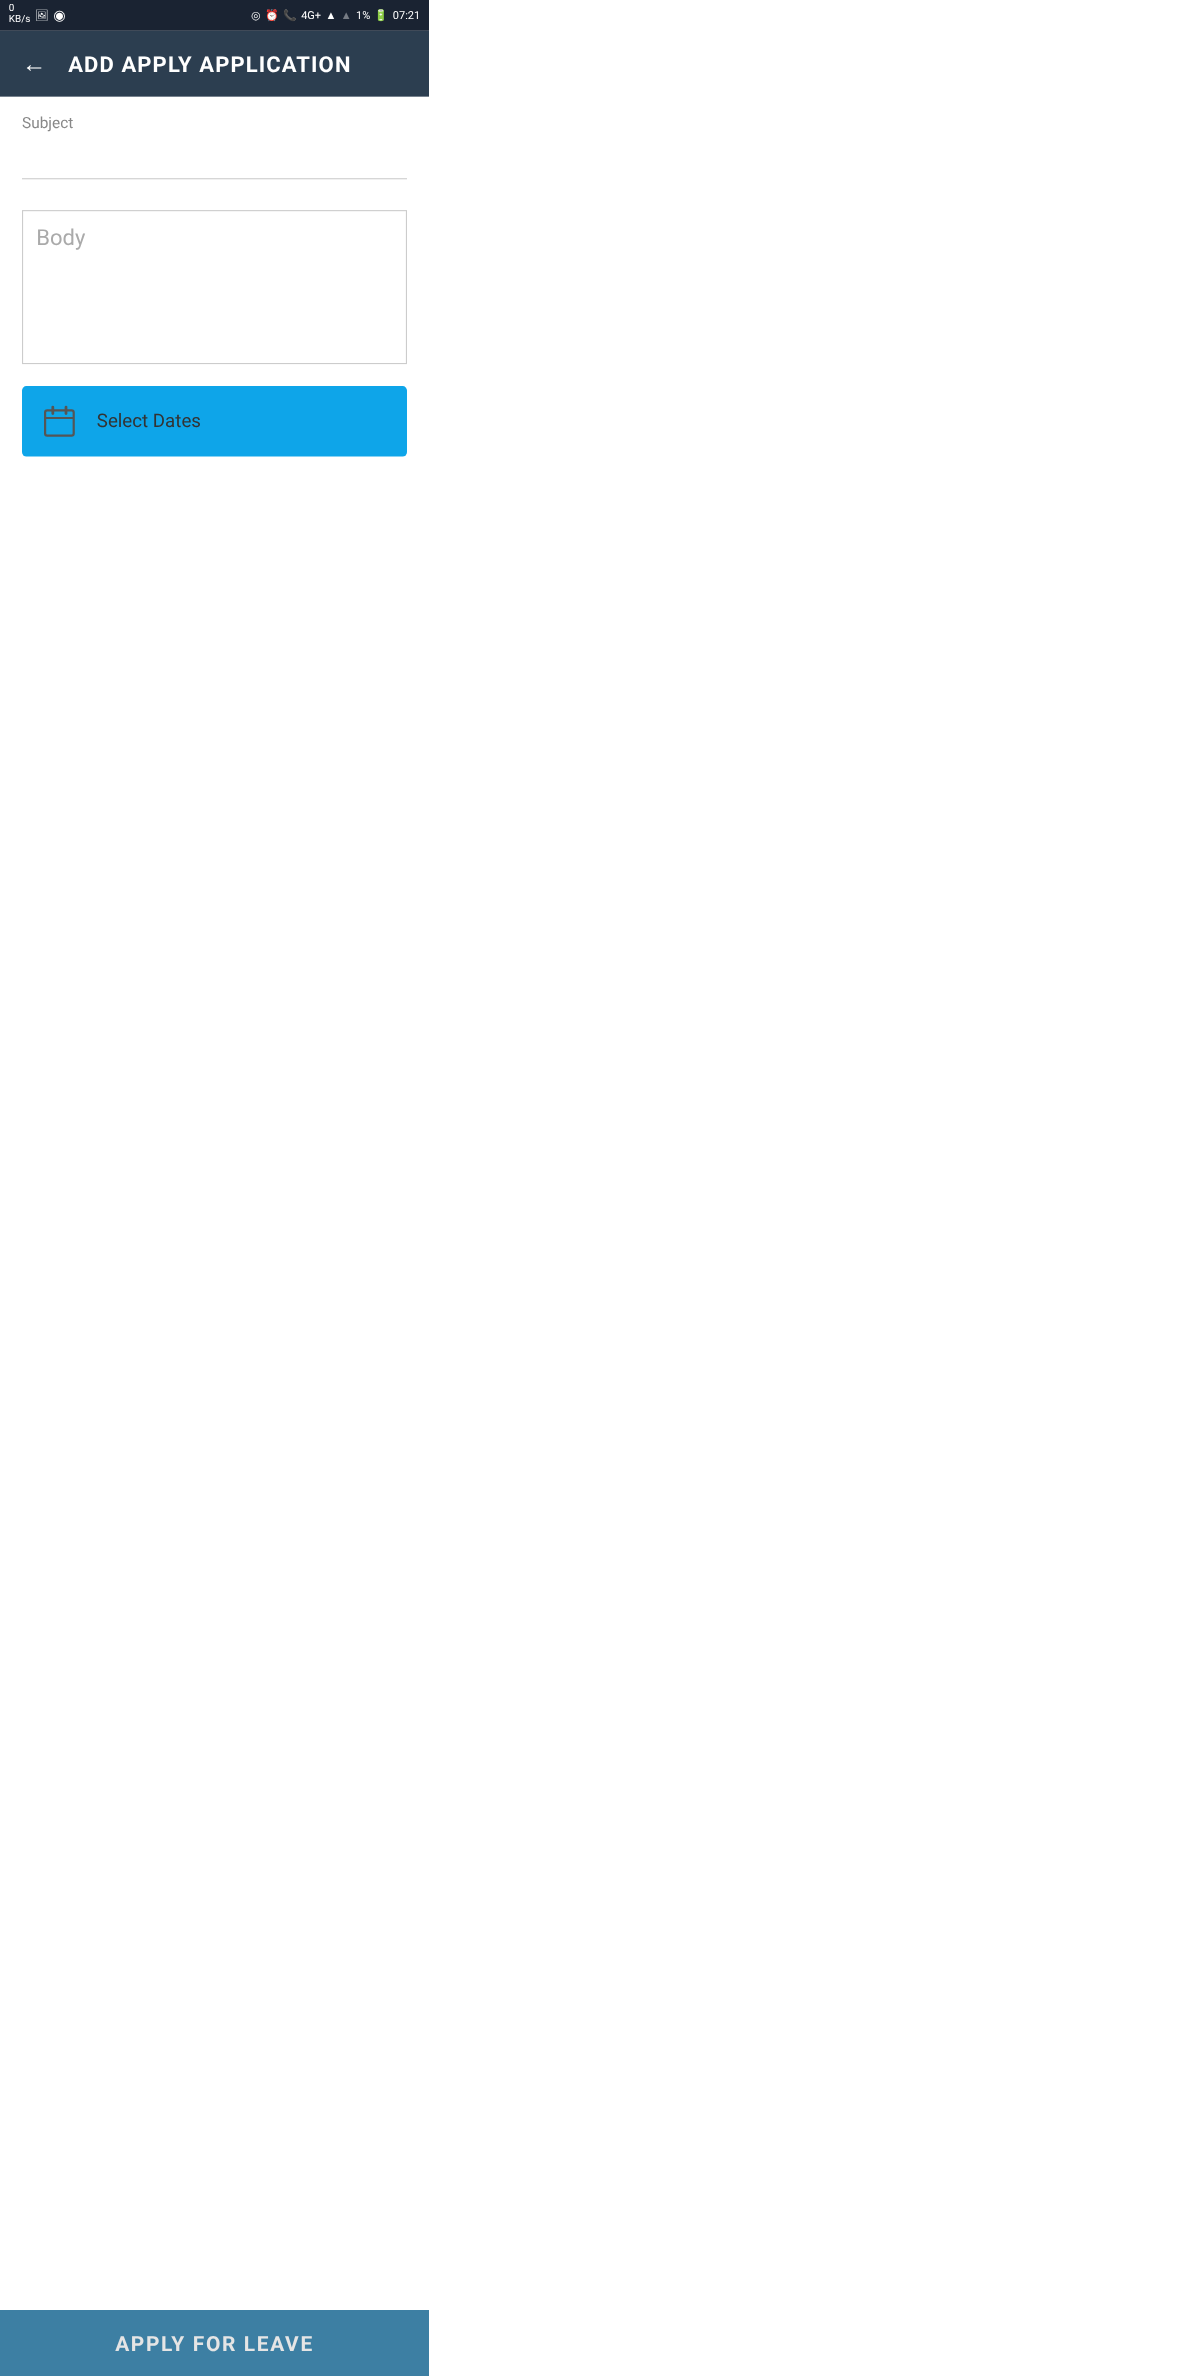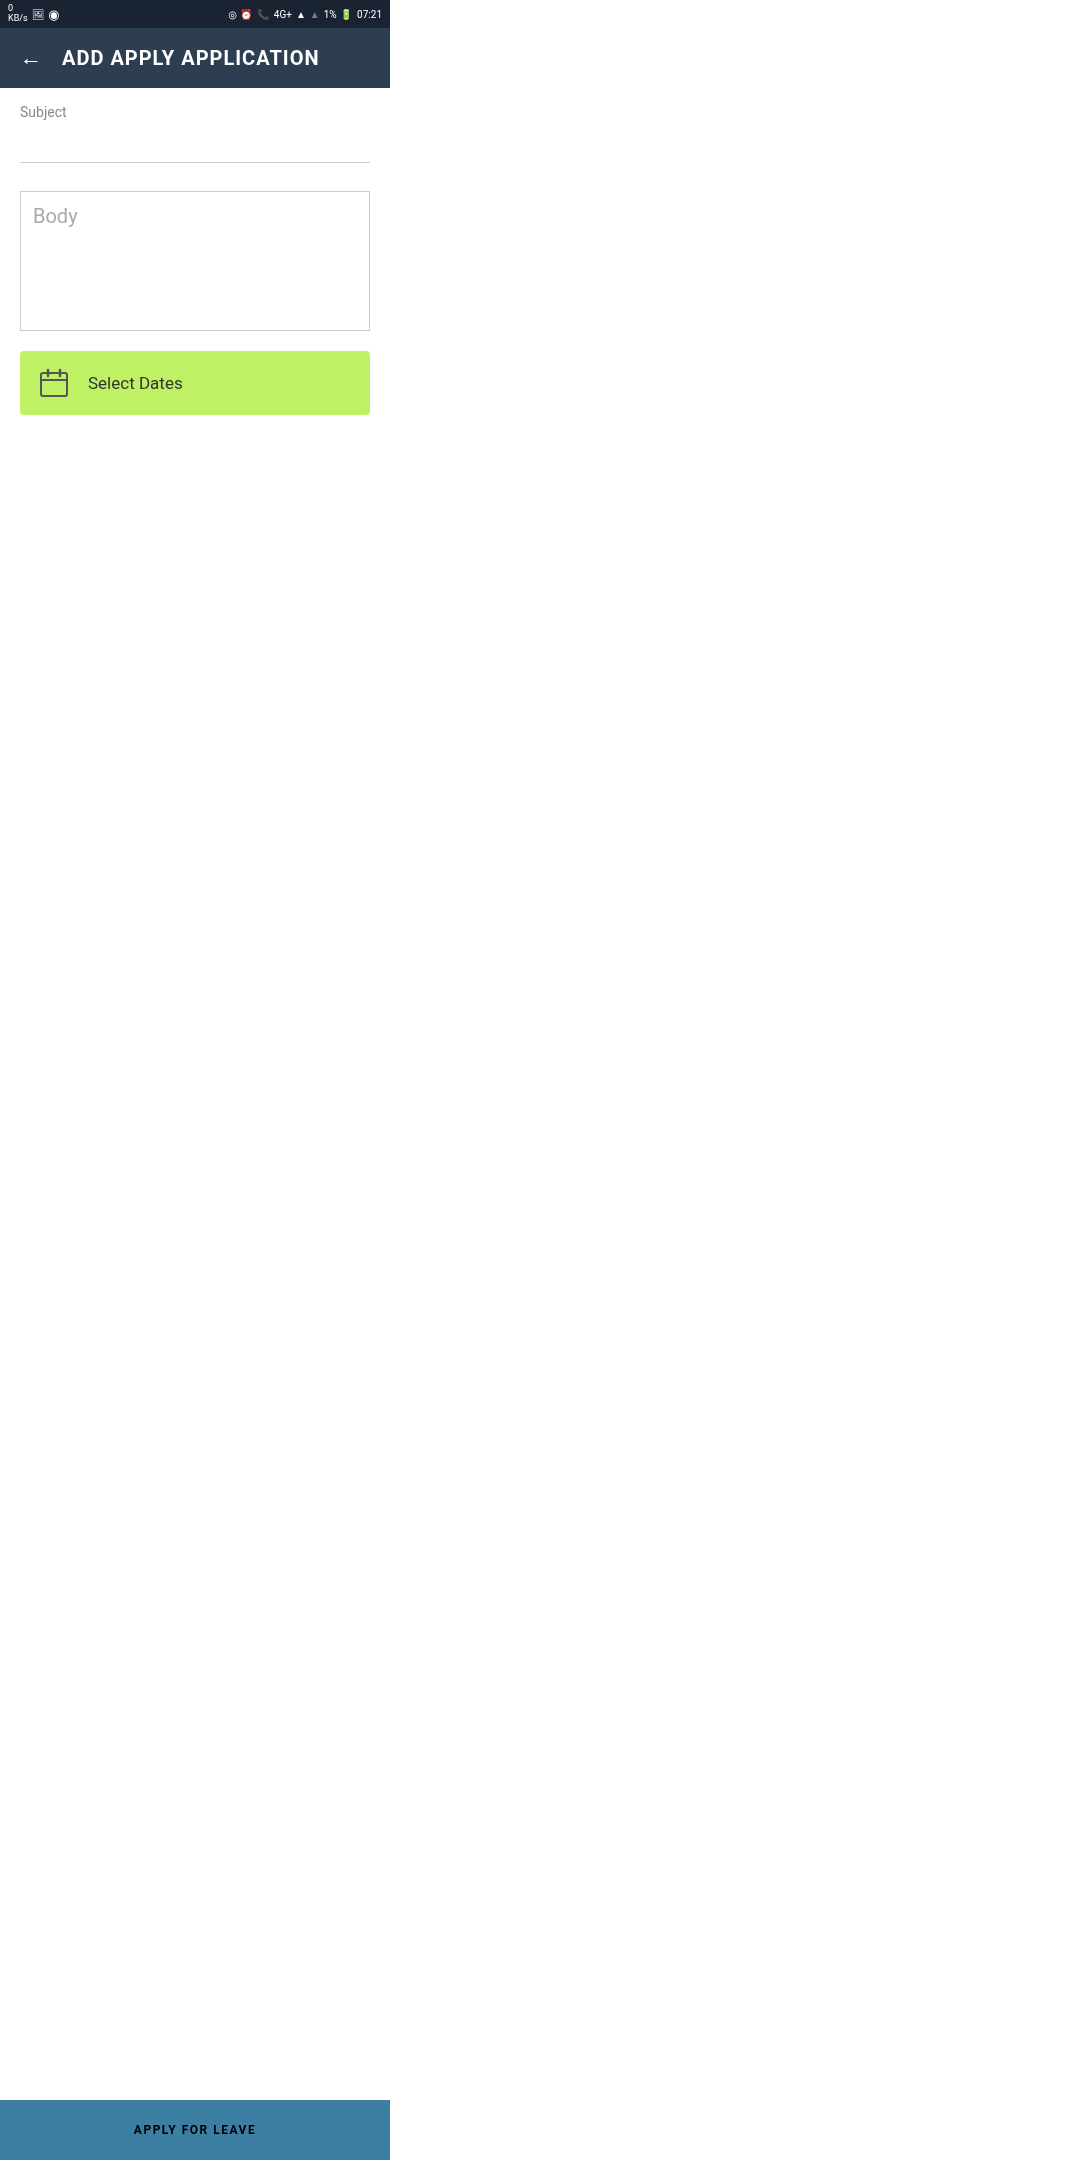--- a/index.html
+++ b/index.html
@@ -134,21 +134,21 @@
       font-family: inherit;
     }
 
     .body-textarea::placeholder {
       color: #aaaaaa;
     }
 
     
     .action-row {
       width: 100%;
-      background: #bef264;
+      background: #0ea5e9;
       border-radius: 4px;
       height: 64px;
       display: flex;
       align-items: center;
       padding: 0 16px;
       gap: 16px;
       margin-bottom: 12px;
       cursor: pointer;
     }
 
@@ -192,22 +192,22 @@
       width: 390px;
       height: 60px;
       background: #3d7fa3;
       display: flex;
       align-items: center;
       justify-content: center;
       cursor: pointer;
     }
 
     .apply-button-label {
-      color: #000000;
-      font-size: 12px;
+      color: #e5e5e5;
+      font-size: 19px;
       font-weight: 700;
       letter-spacing: 1.5px;
     }
 
     
     .bottom-padding {
       height: 60px;
     }
   </style>
 </head>

